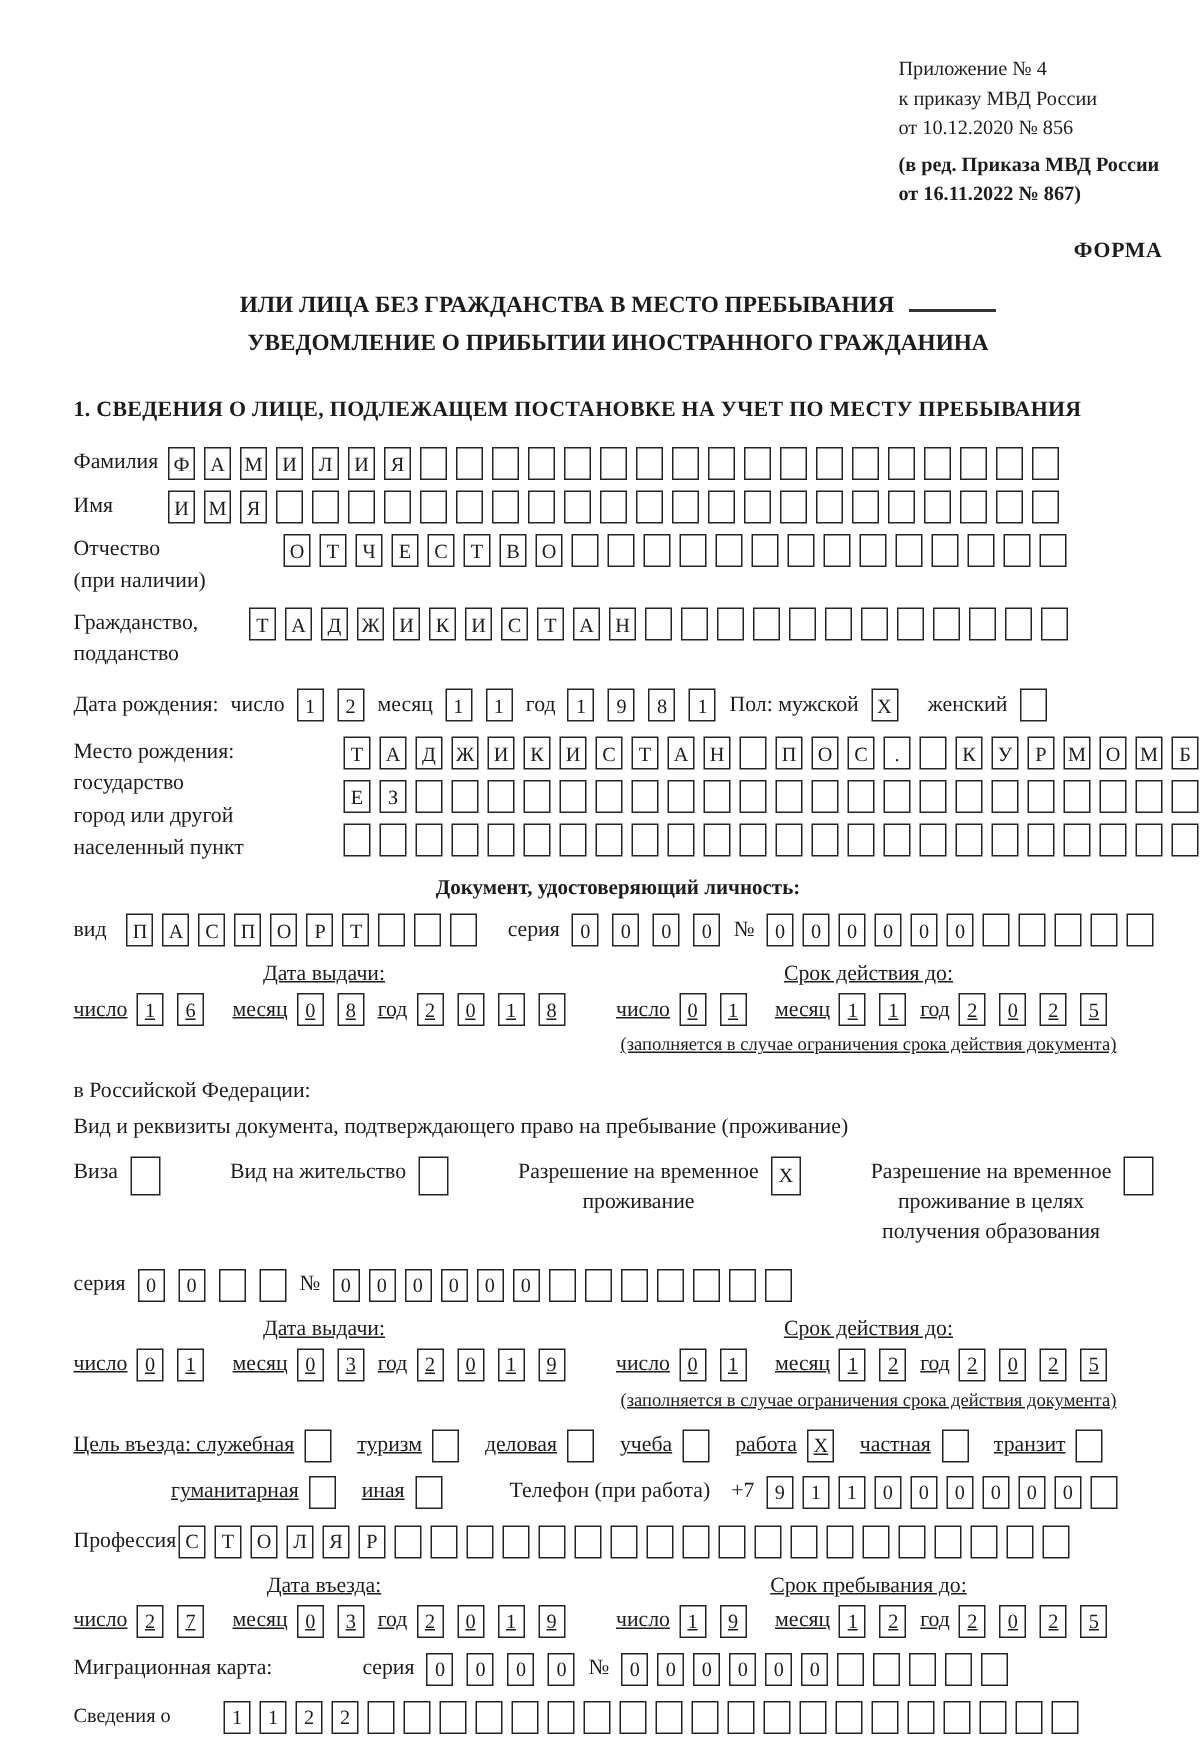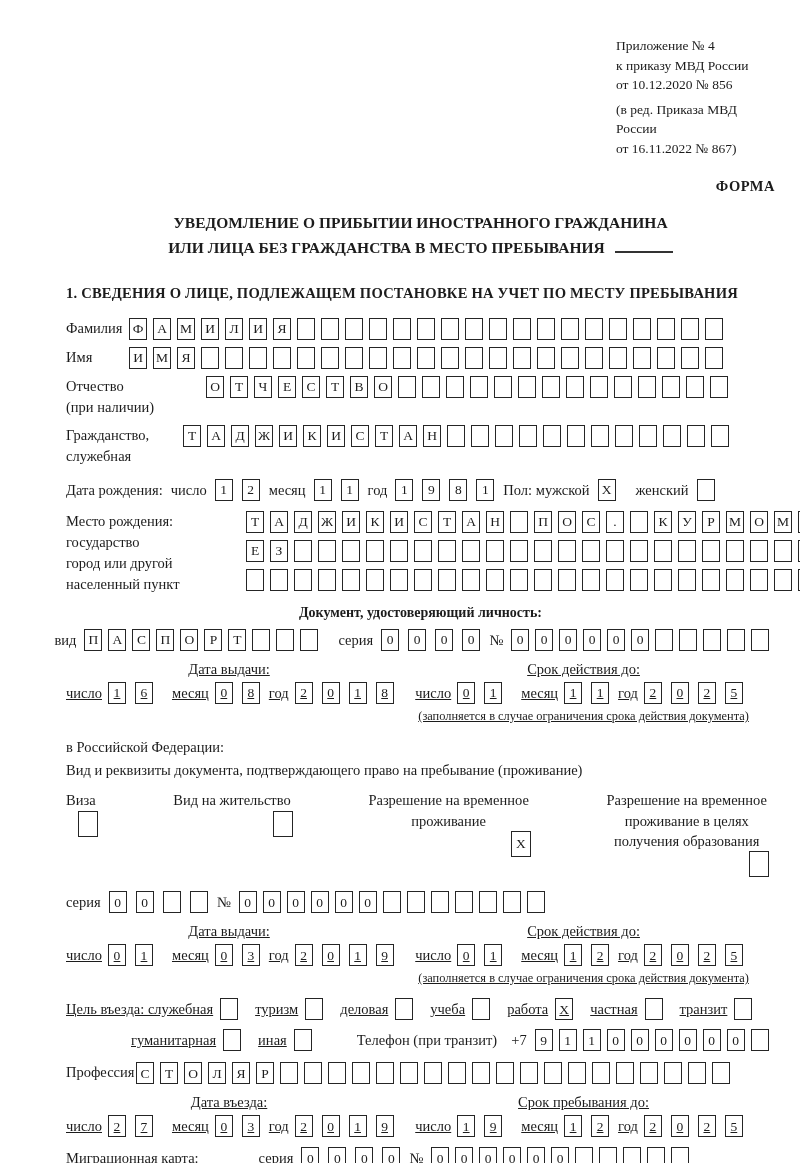--- a/index.html
+++ b/index.html
@@ -1,25 +1,25 @@
 <!DOCTYPE html>
 <html><head>
 <meta charset="utf-8">
 <style>
   html,body{margin:0;padding:0;}
   body{
     width:800px;height:1163px;background:#ffffff;color:#1c1c1c;
     font-family:"Liberation Serif","DejaVu Serif",serif;
     overflow:hidden;
   }
-  .page{padding:36px 25px 0 66px;box-sizing:border-box;width:800px;height:947px;}
+  .page{padding:36px 25px 0 49px;box-sizing:border-box;width:800px;height:947px;}
 
   
   .hdr-right{margin-left:550px;font-size:13.5px;line-height:1.45;}
-  .hdr-edition{margin-top:5px;}
+  .hdr-edition{margin-top:5px;font-weight:bold;}
   .forma{font-weight:bold;font-size:14.5px;text-align:right;margin-top:20px;letter-spacing:.5px;}
   .title{font-weight:bold;font-size:15.5px;text-align:center;line-height:1.6;margin-top:16px;}
   .blank-line{display:inline-block;width:58px;border-bottom:2px solid #333;height:12px;margin-left:10px;}
   .section-heading{font-weight:bold;font-size:14.6px;margin:24px 0 16px 0;letter-spacing:.2px;}
 
   
   .cells{display:flex;flex-wrap:nowrap;}
   .cell{
     width:18px;height:22px;border:1.6px solid #252525;margin-right:6px;
     box-sizing:border-box;display:flex;align-items:center;justify-content:center;
@@ -51,21 +51,21 @@
   .dline{display:flex;align-items:center;}
   .dlab{font-size:14.5px;margin-right:6px;white-space:nowrap;}
   .dlab.ml{margin-left:10px;}
   .dnote{font-size:12.4px;margin-top:5px;text-align:center;white-space:nowrap;}
 
   .doc-heading{font-weight:bold;font-size:14px;text-align:center;margin:4px 0 8px 0;}
   .intro{font-size:14.5px;line-height:1.6;margin-top:12px;}
 
   
   .permits{display:flex;align-items:flex-start;margin-top:8px;justify-content:space-between;}
-  .permit{display:flex;align-items:flex-end;flex-direction:column;}
+  .permit{display:flex;align-items:flex-start;}
   .permit .plabel{font-size:14.5px;margin-right:8px;line-height:1.4;}
   .permit .plabel.center{text-align:center;}
 
   
   .purpose{display:flex;align-items:center;margin-top:12px;flex-wrap:nowrap;}
   .opt{display:flex;align-items:center;margin-right:11px;text-decoration:underline;}
   .opt:last-child{margin-right:0;}
   .opt .olabel{font-size:14.5px;margin-right:7px;white-space:nowrap;}
   .purpose2{display:flex;align-items:center;margin-top:9px;margin-left:65px;}
   .phone-lab{font-size:14.5px;margin-left:28px;margin-right:14px;white-space:nowrap;}
@@ -84,22 +84,22 @@
     <div>от 10.12.2020 № 856</div>
     <div class="hdr-edition">
       <div>(в ред. Приказа МВД России</div>
       <div>от 16.11.2022 № 867)</div>
     </div>
   </div>
 
   <div class="forma">ФОРМА</div>
 
   <div class="title">
+    <div><span>ИЛИ ЛИЦА БЕЗ ГРАЖДАНСТВА В МЕСТО ПРЕБЫВАНИЯ</span><span class="blank-line"></span></div>
     <div>УВЕДОМЛЕНИЕ О ПРИБЫТИИ ИНОСТРАННОГО ГРАЖДАНИНА</div>
-    <div><span>ИЛИ ЛИЦА БЕЗ ГРАЖДАНСТВА В МЕСТО ПРЕБЫВАНИЯ</span><span class="blank-line"></span></div>
   </div>
 
   <div class="section-heading">1. СВЕДЕНИЯ О ЛИЦЕ, ПОДЛЕЖАЩЕМ ПОСТАНОВКЕ НА УЧЕТ ПО МЕСТУ ПРЕБЫВАНИЯ</div>
 
   <div class="field">
     <div class="flabel w-sur">Фамилия</div>
     <div class="cells">
         <span class="cell">Ф</span>
         <span class="cell">А</span>
         <span class="cell">М</span>
@@ -186,21 +186,21 @@
         <span class="cell"></span>
         <span class="cell"></span>
         <span class="cell"></span>
         <span class="cell"></span>
       </div>
   </div>
 
   <div class="field">
     <div class="flabel w-cit">
       <div>Гражданство,</div>
-      <div>служебная</div>
+      <div>подданство</div>
     </div>
     <div class="cells">
         <span class="cell">Т</span>
         <span class="cell">А</span>
         <span class="cell">Д</span>
         <span class="cell">Ж</span>
         <span class="cell">И</span>
         <span class="cell">К</span>
         <span class="cell">И</span>
         <span class="cell">С</span>
@@ -591,21 +591,21 @@
       <span class="cells">
           <span class="cell"></span>
         </span>
     </div>
     <div class="opt">
       <span class="olabel">иная</span>
       <span class="cells">
           <span class="cell"></span>
         </span>
     </div>
-    <span class="phone-lab">Телефон (при транзит)</span>
+    <span class="phone-lab">Телефон (при работа)</span>
     <span class="plus">+7</span>
     <span class="cells">
         <span class="cell">9</span>
         <span class="cell">1</span>
         <span class="cell">1</span>
         <span class="cell">0</span>
         <span class="cell">0</span>
         <span class="cell">0</span>
         <span class="cell">0</span>
         <span class="cell">0</span>

